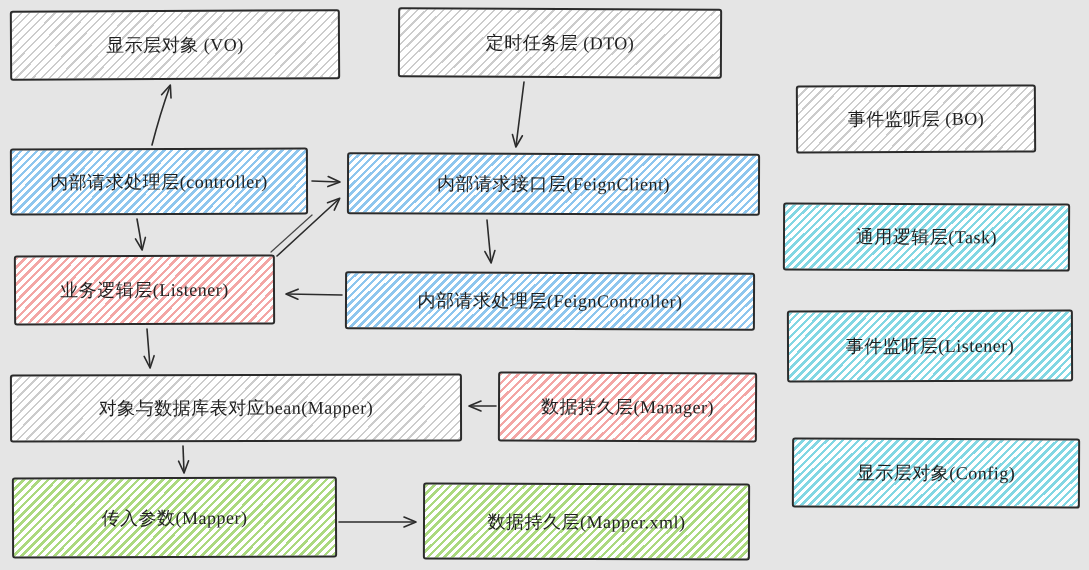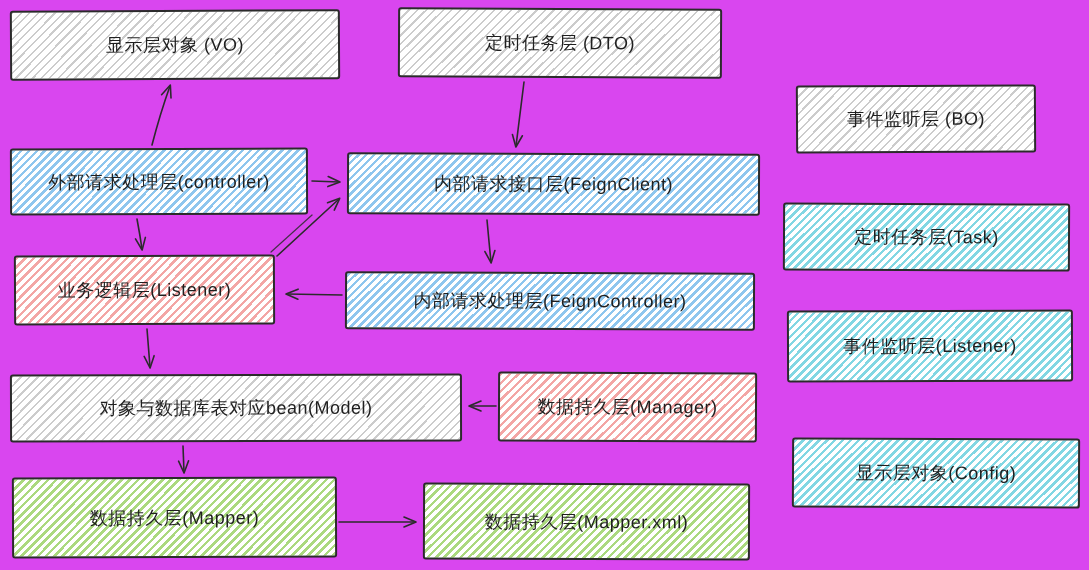--- a/index.html
+++ b/index.html
@@ -1,21 +1,21 @@
 <!DOCTYPE html>
 <html style="--c-blue: #8ec6ee; --c-red: #f3a6a5; --c-green: #abd97f; --c-cyan: #82d7e3; --c-gray: #cccccc; --c-stroke: #2b2b2b;"><head>
 <meta charset="utf-8">
 <style>
   html,body{margin:0;padding:0;background:#ffffff;}
   #canvas{
     position:relative;
     width:1089px;height:570px;
-    background:#d946ef;
+    background:#e5e5e5;
     overflow:hidden;
-    font-family:Liberation Sans, sans-serif;
+    font-family:Liberation Serif, serif;
   }
   .box{
     position:absolute;
     display:flex;align-items:center;justify-content:center;
     border:2px solid var(--c-stroke);
     border-radius:3px;
     color:#1f1f1f;
     font-size:18px;
     letter-spacing:0.5px;
     box-sizing:border-box;
@@ -64,48 +64,48 @@
 
 <div id="canvas">
 
   <div class="box fill-gray" id="b-vo">
       <span>显示层对象 (VO)</span>
     </div>
   <div class="box fill-gray" id="b-dto">
       <span>定时任务层 (DTO)</span>
     </div>
   <div class="box fill-blue" id="b-controller">
-      <span>外部请求处理层(controller)</span>
+      <span>内部请求处理层(controller)</span>
     </div>
   <div class="box fill-blue" id="b-feign-client">
       <span>内部请求接口层(FeignClient)</span>
     </div>
   <div class="box fill-red" id="b-service">
       <span>业务逻辑层(Listener)</span>
     </div>
   <div class="box fill-blue" id="b-feign-controller">
       <span>内部请求处理层(FeignController)</span>
     </div>
   <div class="box fill-gray" id="b-model">
-      <span>对象与数据库表对应bean(Model)</span>
+      <span>对象与数据库表对应bean(Mapper)</span>
     </div>
   <div class="box fill-red" id="b-manager">
       <span>数据持久层(Manager)</span>
     </div>
   <div class="box fill-green" id="b-mapper">
-      <span>数据持久层(Mapper)</span>
+      <span>传入参数(Mapper)</span>
     </div>
   <div class="box fill-green" id="b-mapper-xml">
       <span>数据持久层(Mapper.xml)</span>
     </div>
   <div class="box fill-gray" id="b-bo">
       <span>事件监听层 (BO)</span>
     </div>
   <div class="box fill-cyan" id="b-task">
-      <span>定时任务层(Task)</span>
+      <span>通用逻辑层(Task)</span>
     </div>
   <div class="box fill-cyan" id="b-listener">
       <span>事件监听层(Listener)</span>
     </div>
   <div class="box fill-cyan" id="b-config">
       <span>显示层对象(Config)</span>
     </div>
 
   <svg id="arrows" xmlns="http://www.w3.org/2000/svg" width="1089" height="570" viewBox="0 0 1089 570">
     <defs>

